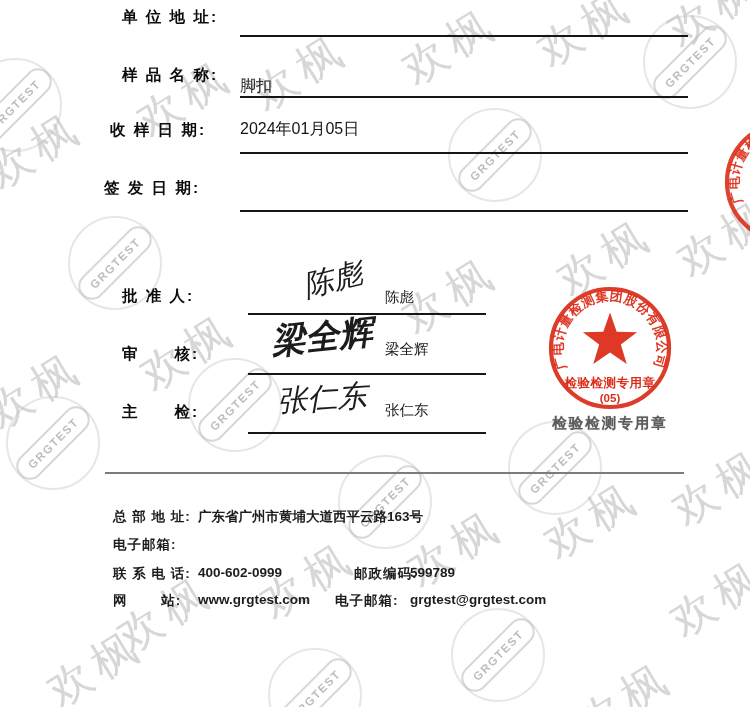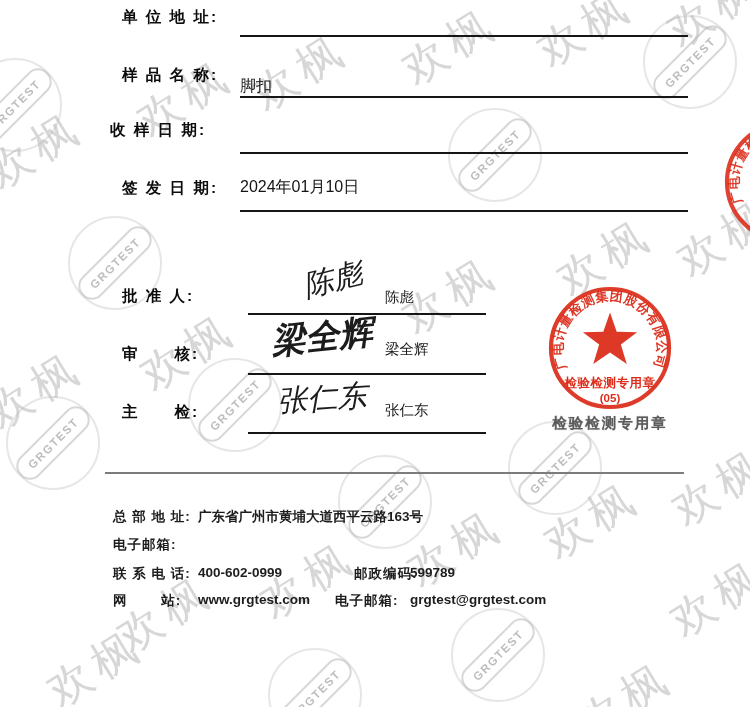--- a/index.html
+++ b/index.html
@@ -111,24 +111,24 @@
     </div>
 
   <div class="abs flabel" style="left:122px;top:7px">单 位 地 址:</div>
   <div class="uline" style="left:240px;top:35px;width:448px"></div>
 
   <div class="abs flabel" style="left:122px;top:65px">样 品 名 称:</div>
   <div class="abs fvalue" style="left:240px;top:76px">脚扣</div>
   <div class="uline" style="left:240px;top:96px;width:448px"></div>
 
   <div class="abs flabel" style="left:110px;top:120px">收 样 日 期:</div>
+  <div class="abs fvalue" style="left:240px;top:119px">2024年01月05日</div>
   <div class="uline" style="left:240px;top:152px;width:448px"></div>
 
-  <div class="abs flabel" style="left:122px;top:178px">签 发 日 期:</div>
-  <div class="abs fvalue" style="left:240px;top:177px">2024年01月10日</div>
+  <div class="abs flabel" style="left:104px;top:178px">签 发 日 期:</div>
   <div class="uline" style="left:240px;top:210px;width:448px"></div>
 
   <div class="abs flabel" style="left:122px;top:286px">批 准 人:</div>
   <div class="abs sig" style="left:333px;top:280px;transform:translate(-50%,-50%) rotate(-14deg);font-size:30px">陈彪</div>
   <div class="abs pname" style="left:385px;top:288px">陈彪</div>
   <div class="uline" style="left:248px;top:313px;width:238px"></div>
 
   <div class="abs flabel" style="left:122px;top:344px">审　　核:</div>
   <div class="abs sig" style="left:322px;top:337px;transform:translate(-50%,-50%) rotate(-6deg);font-size:34px;font-weight:600">梁全辉</div>
   <div class="abs pname" style="left:385px;top:340px">梁全辉</div>

